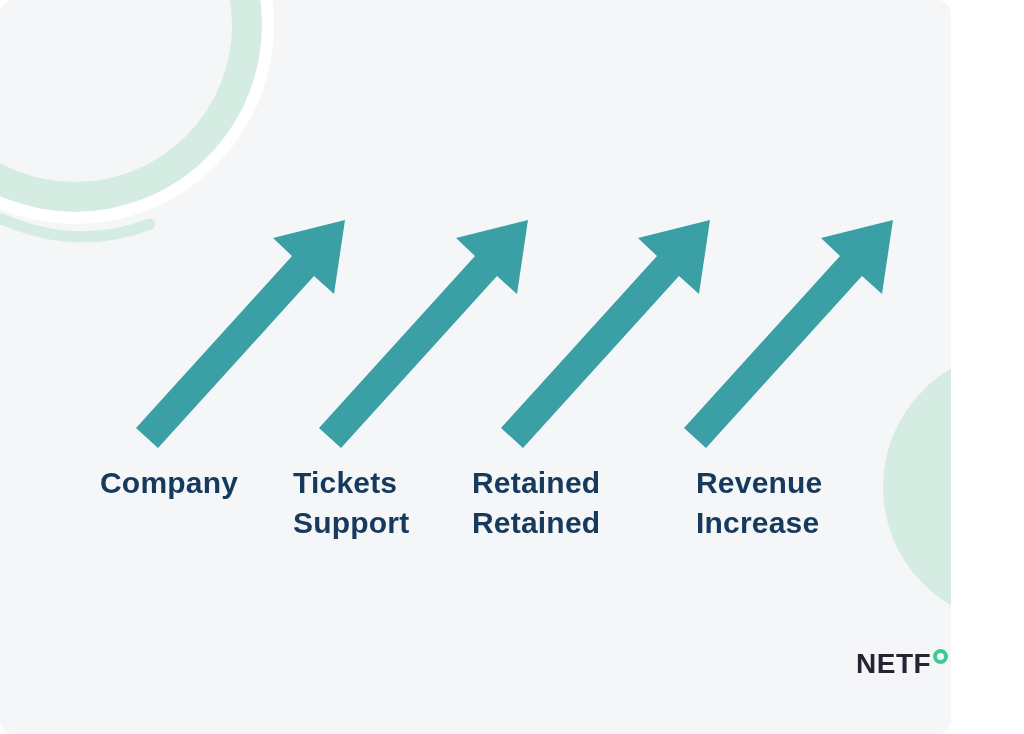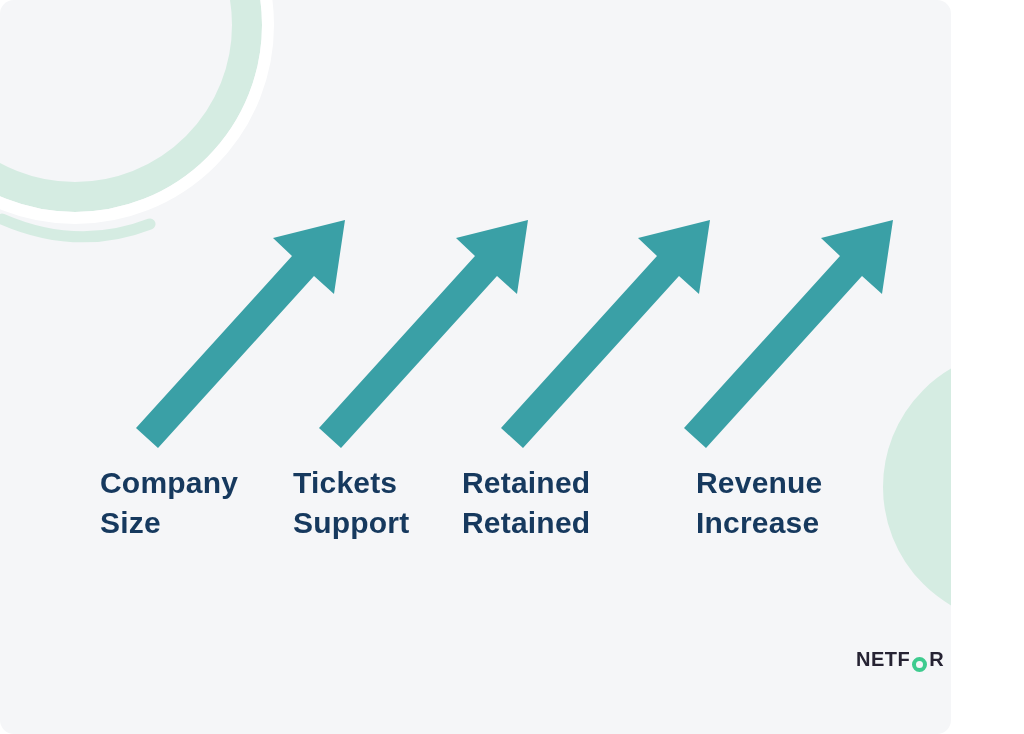--- a/index.html
+++ b/index.html
@@ -37,27 +37,27 @@
   .a1{left:115px}.a2{left:298px}.a3{left:480px}.a4{left:663px}
   
   .step-label{
     position:absolute;top:463px;
     color:var(--label-navy);
     font-size:30px;font-weight:bold;
     line-height:40px;letter-spacing:.2px;
     white-space:nowrap;
   }
   .step-label span{display:block;}
-  .l1{left:100px}.l2{left:293px}.l3{left:462px}.l4{left:696px}
+  .l1{left:100px}.l2{left:293px}.l3{left:472px}.l4{left:696px}
   
   .logo{
     position:absolute;left:856px;top:648px;
-    display:flex;align-items:flex-end;
+    display:flex;align-items:flex-start;
     color:var(--logo-dark);
-    font-size:20px;font-weight:bold;letter-spacing:.5px;
+    font-size:28px;font-weight:bold;letter-spacing:.5px;
   }
   .logo-o{
     width:7px;height:7px;
     border:4px solid var(--logo-green);
     border-radius:50%;
     margin:0 2px;position:relative;top:1px;
   }
 </style>
 </head>
 <body>
@@ -80,21 +80,20 @@
   </svg>
   <svg class="arrow a3" viewBox="0 0 245 245" aria-hidden="true">
     <polygon points="21,218 177,46 158,28 230,10 219,84 199,66 43,238"></polygon>
   </svg>
   <svg class="arrow a4" viewBox="0 0 245 245" aria-hidden="true">
     <polygon points="21,218 177,46 158,28 230,10 219,84 199,66 43,238"></polygon>
   </svg>
 
   <div class="step-label l1">
     <span>Company</span>
-    <span>Size</span>
   </div>
   <div class="step-label l2">
     <span>Tickets</span>
     <span>Support</span>
   </div>
   <div class="step-label l3">
     <span>Retained</span>
     <span>Retained</span>
   </div>
   <div class="step-label l4">

